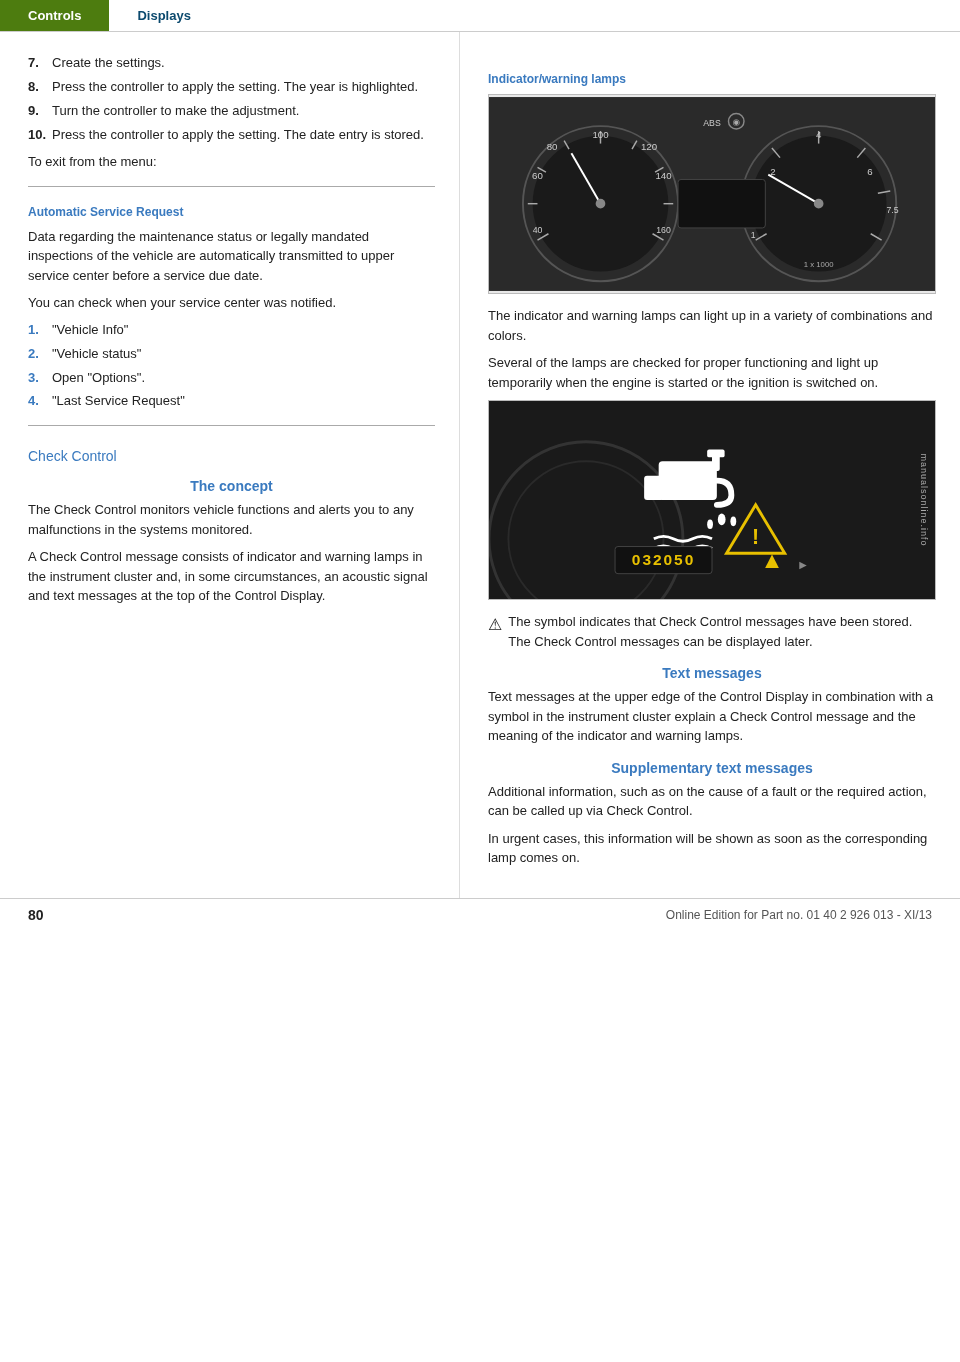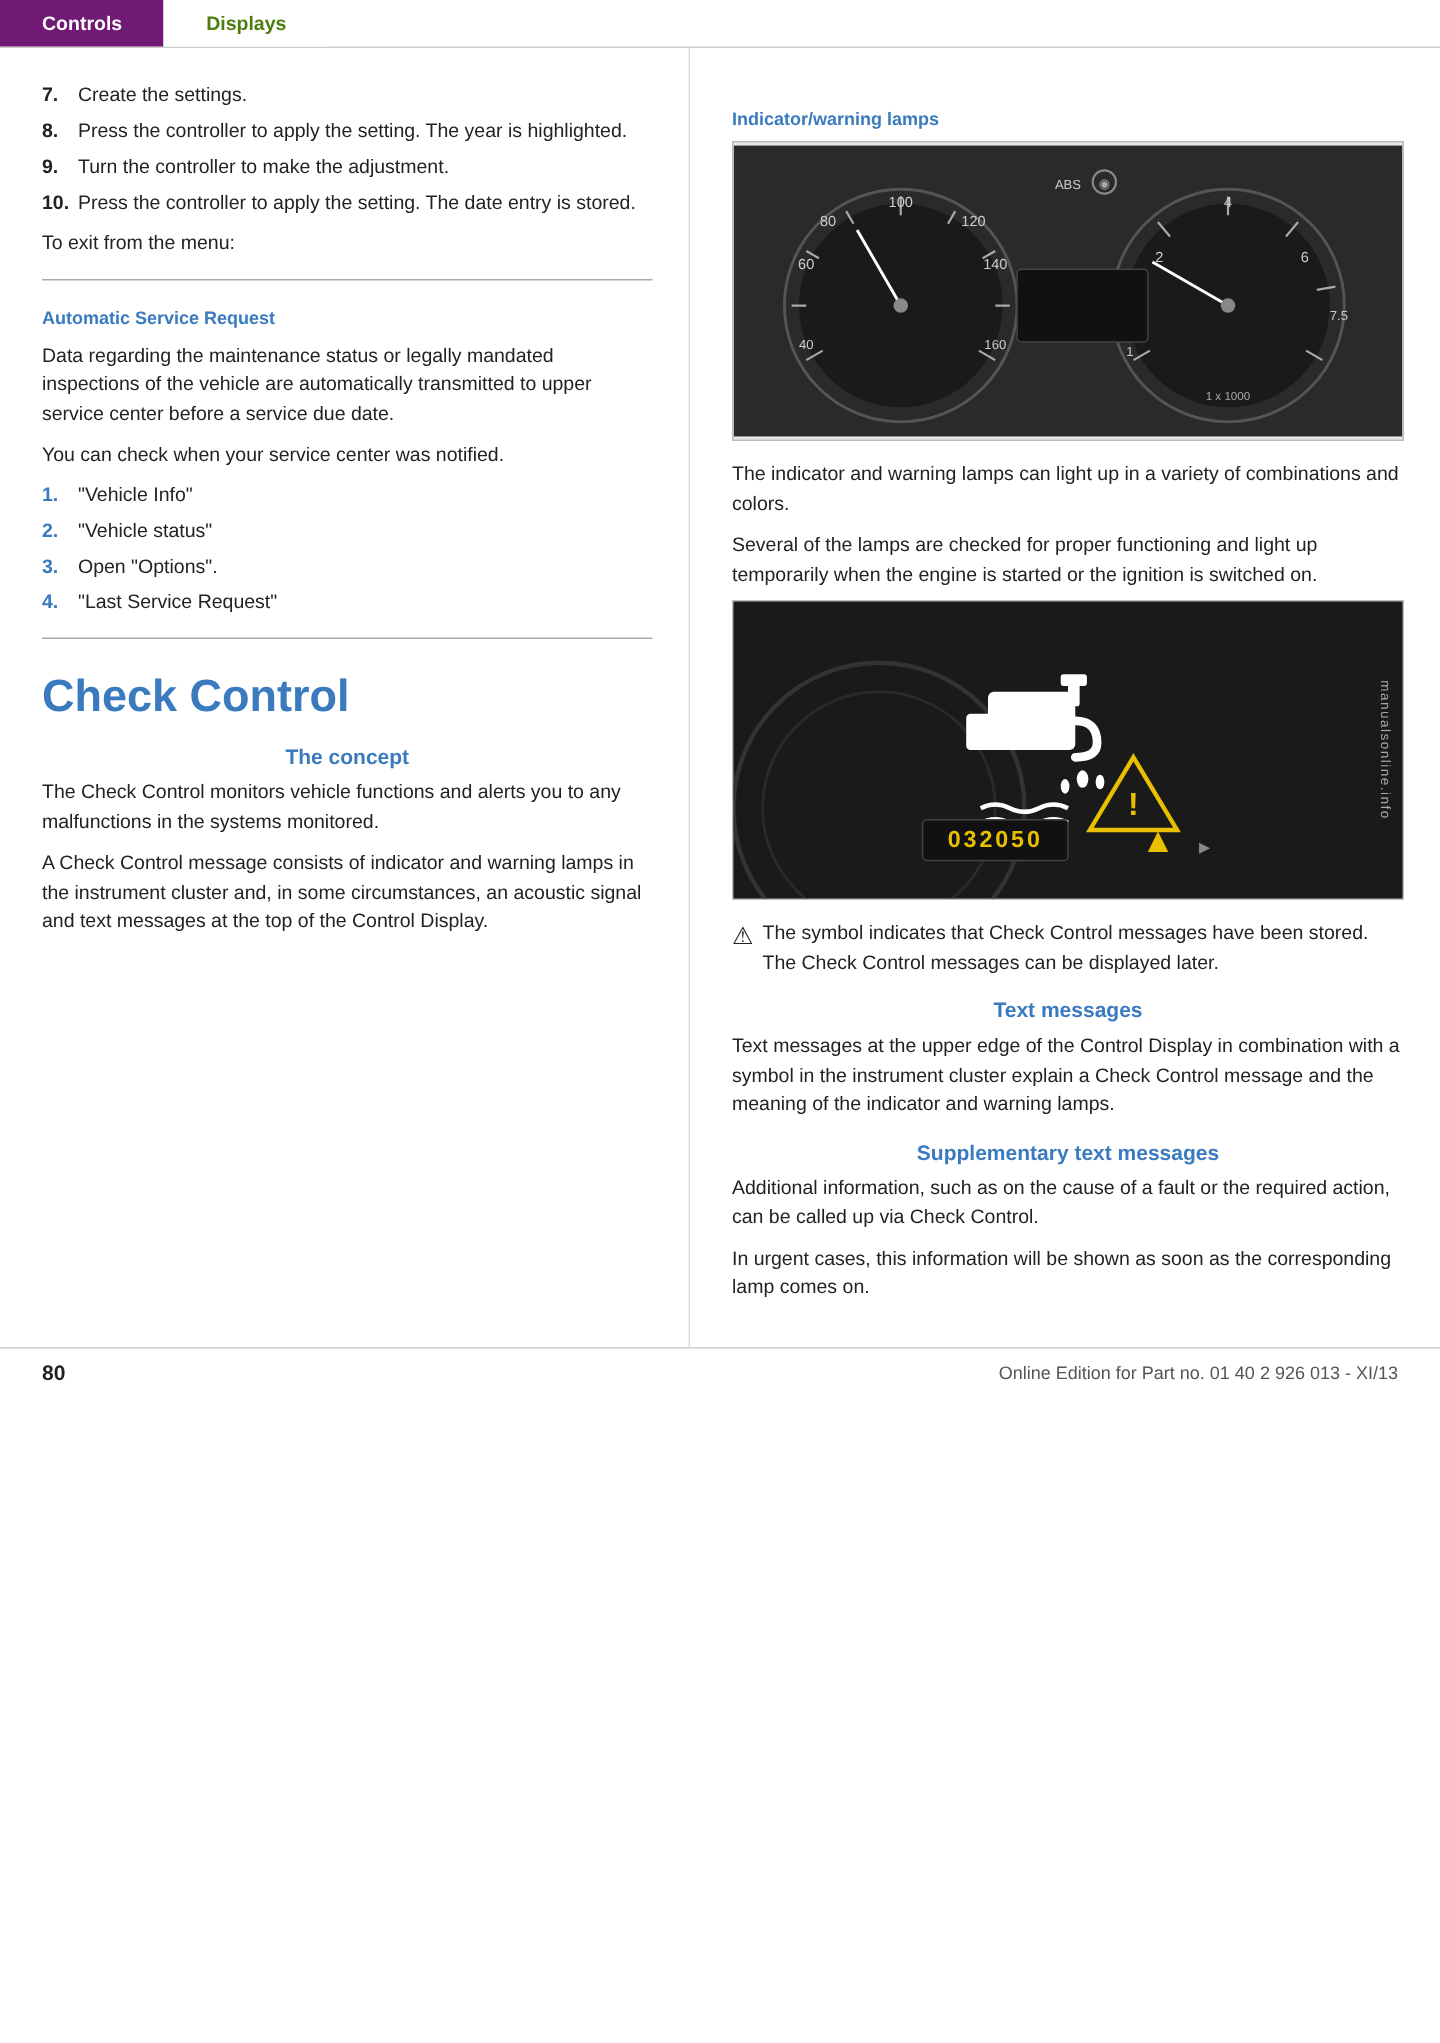--- a/index.html
+++ b/index.html
@@ -21,27 +21,27 @@
     }
 
     .nav-tab {
       padding: 8px 28px;
       font-size: 13px;
       font-weight: bold;
       cursor: pointer;
     }
 
     .nav-tab.active {
-      background: #701a75;
+      background: #4d7c0f;
       color: #fff;
     }
 
     .nav-tab.inactive {
       background: #fff;
-      color: #4d7c0f;
+      color: #0c4a6e;
     }
 
     
     .main-content {
       display: flex;
       padding: 0;
     }
 
     
     .left-col {
@@ -60,22 +60,22 @@
     .section-heading {
       color: #3a7abf;
       font-size: 12px;
       font-weight: bold;
       margin-bottom: 8px;
       margin-top: 18px;
     }
 
     .section-heading-large {
       color: #3a7abf;
-      font-size: 30px;
-      font-weight: bold;
+      font-size: 14px;
+      font-weight: normal;
       margin-bottom: 8px;
       margin-top: 22px;
     }
 
     .subsection-heading {
       color: #3a7abf;
       font-size: 14px;
       font-weight: bold;
       margin-bottom: 6px;
       margin-top: 14px;

